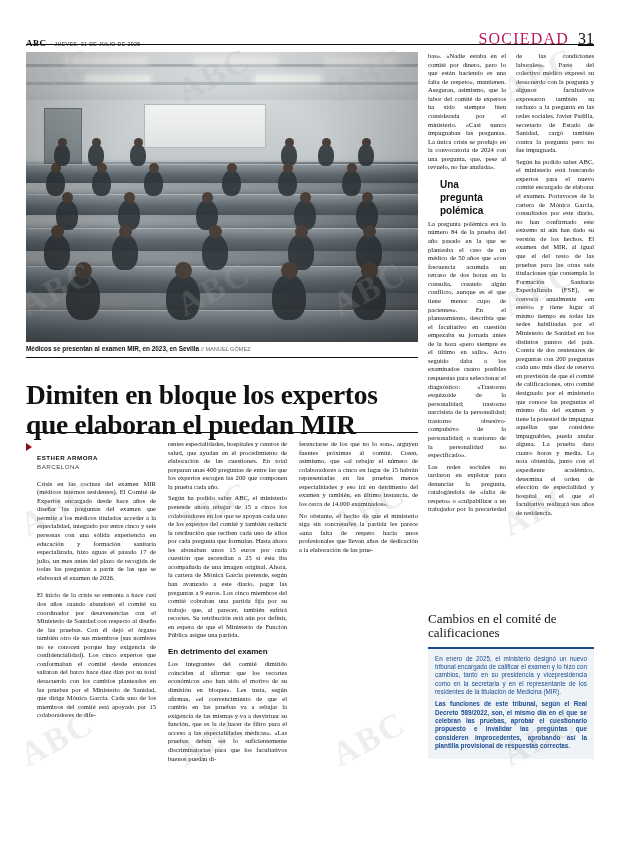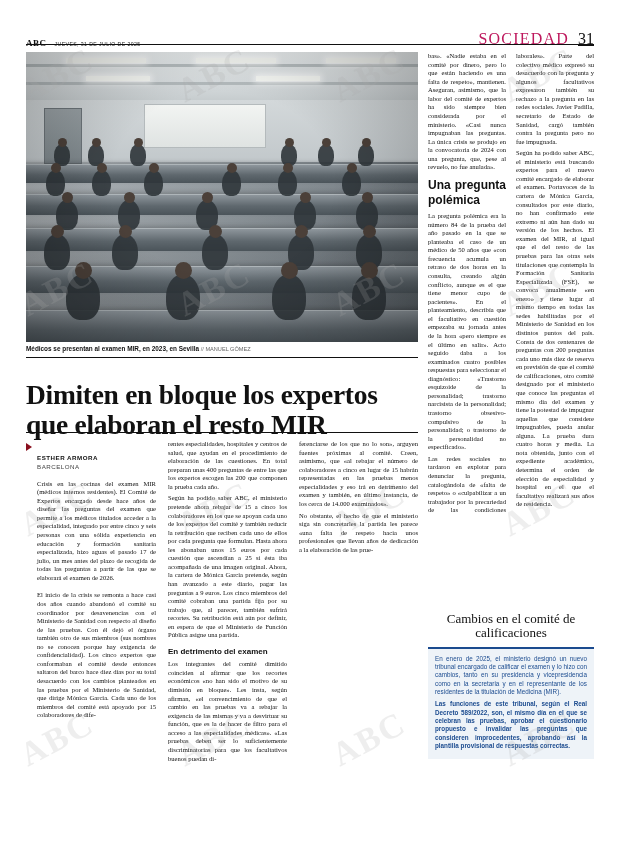--- a/index.html
+++ b/index.html
@@ -270,41 +270,40 @@
     font-family: "Liberation Serif", serif;
     font-size: 6.6px;
     line-height: 1.30;
     text-align: justify;
     column-count: 2;
     column-gap: 10px;
   }
   .rail-sub {
     font-family: "Liberation Sans", sans-serif;
     font-weight: bold;
-    font-size: 12px;
-    margin: 6px 0 3px;
+    font-size: 10px;
+    margin: 6px 12px 3px;
     color: #111;
     break-inside: avoid;
   }
   .rail-col p { margin: 0 0 3px; }
 
   
   .box {
     position: absolute;
     left: 428px;
     top: 612px;
     width: 166px;
   }
   .box-title {
     font-family: "Liberation Serif", serif;
     font-size: 13px;
     line-height: 1.1;
     color: #111;
     margin-bottom: 6px;
-    text-align: center;
   }
   .box-inner {
     background: #eef3f8;
     border-top: 2px solid #1b4b8f;
     padding: 6px 7px 8px;
     font-family: "Liberation Sans", sans-serif;
     font-size: 6.3px;
     line-height: 1.33;
     color: #1b4b8f;
     text-align: justify;
@@ -425,21 +424,21 @@
       <div class="ph-vignette"></div>
     </div>
   </div>
 
   <div class="caption">
     <b>Médicos se presentan al examen MIR, en 2023, en Sevilla</b>
     <span class="credit">// MANUEL GÓMEZ</span>
   </div>
   <div class="rule-caption"></div>
 
-  <h1 class="headline">Dimiten en bloque los expertos que elaboran el resto MIR</h1>
+  <h1 class="headline">Dimiten en bloque los expertos que elaboran el puedan MIR</h1>
   <div class="rule-head"></div>
 
   <div class="lead-wrap">
     <div class="lead-left">
       <span class="tri"></span>
       <div class="byline">
         <span>ESTHER ARMORA</span>
         <span class="city">BARCELONA</span>
       </div>
       <div class="lead-body">Crisis en las cocinas del examen MIR (médicos internos residentes). El Comité de Expertos encargado desde hace años de diseñar las preguntas del examen que permite a los médicos titulados acceder a la especialidad, integrado por entre cinco y seis personas con una sólida experiencia en educación y formación sanitaria especializada, hizo aguas el pasado 17 de julio, un mes antes del plazo de recogida de todas las preguntas a partir de las que se elaborará el examen de 2026.</div>

